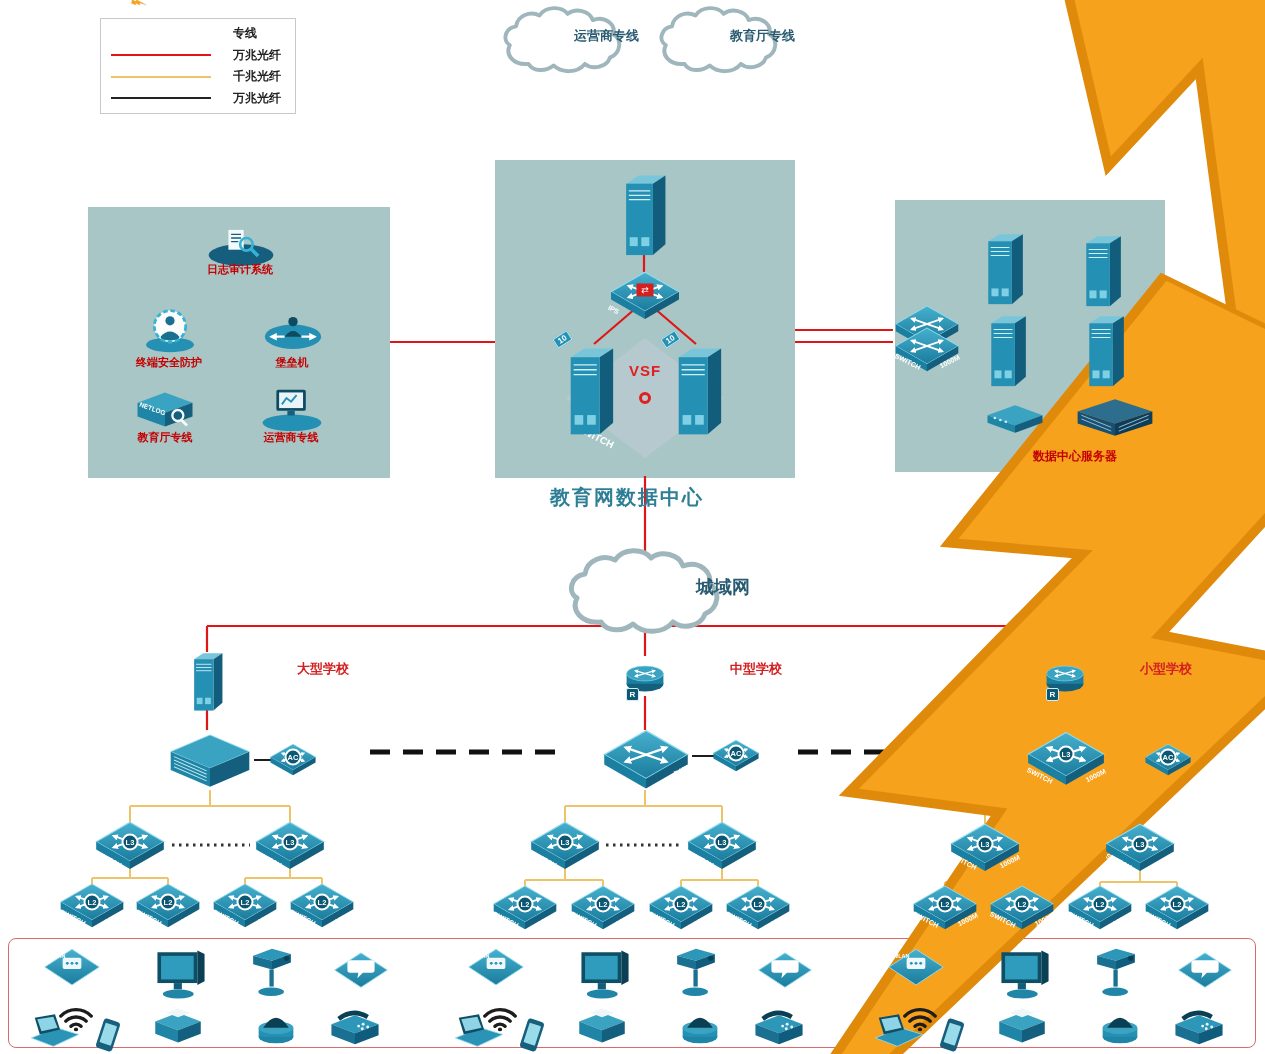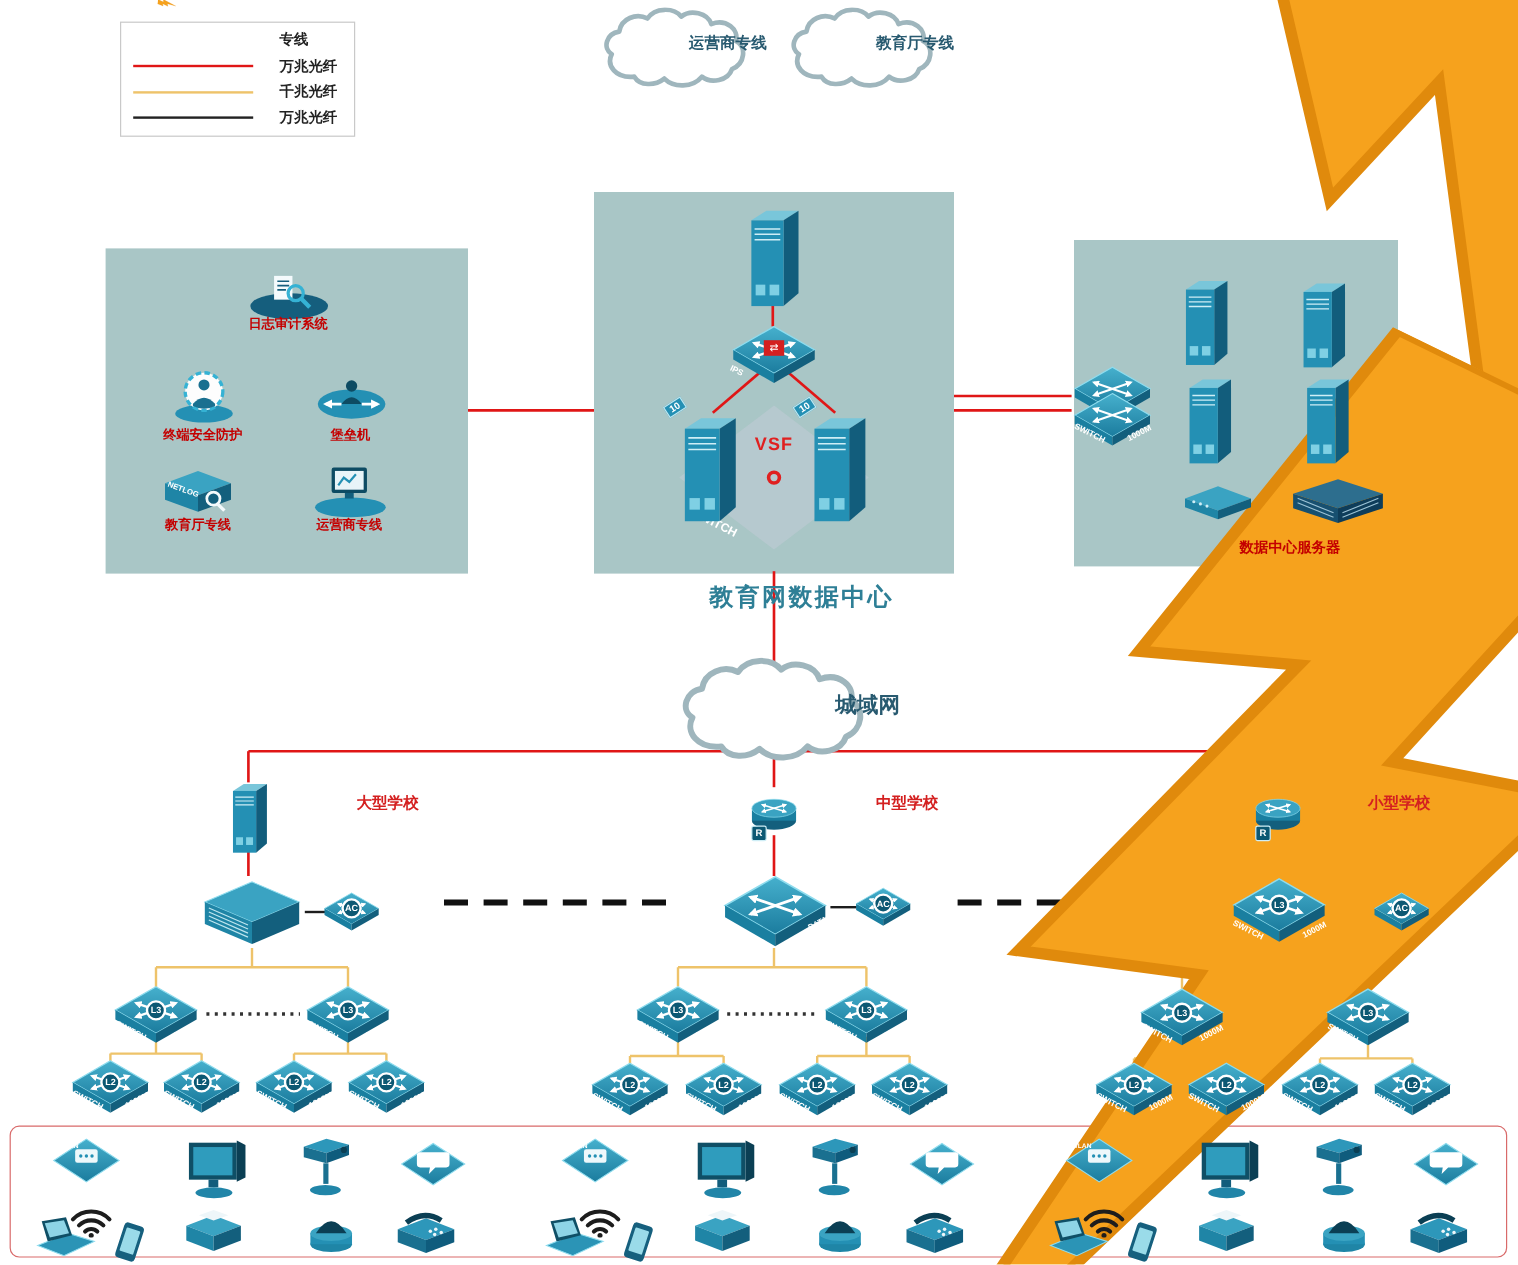--- a/index.html
+++ b/index.html
@@ -352,21 +352,21 @@
         <use href="#sym-server"></use>
       </svg>
     <span class="tag">10</span>
   </div>
   <div class="dev" style="left:671px;top:338px;width:54px;height:104px">
     <svg viewBox="0 0 56 96">
         <use href="#sym-server"></use>
       </svg>
     <span class="tag">10</span>
   </div>
-  <div class="lbl title" style="left:568px;top:484px;width:200px">教育网数据中心</div>
+  <div class="lbl title" style="left:527px;top:484px;width:200px">教育网数据中心</div>
 
   <div class="dev" style="left:205px;top:226px;width:72px;height:42px">
       <svg viewBox="0 0 80 46">
         <use href="#sym-audit"></use>
       </svg>
     </div>
   <div class="lbl redlbl" style="left:180px;top:262px;width:120px">日志审计系统</div>
   <div class="dev" style="left:140px;top:306px;width:60px;height:48px">
       <svg viewBox="0 0 60 52">
         <use href="#sym-shield"></use>

